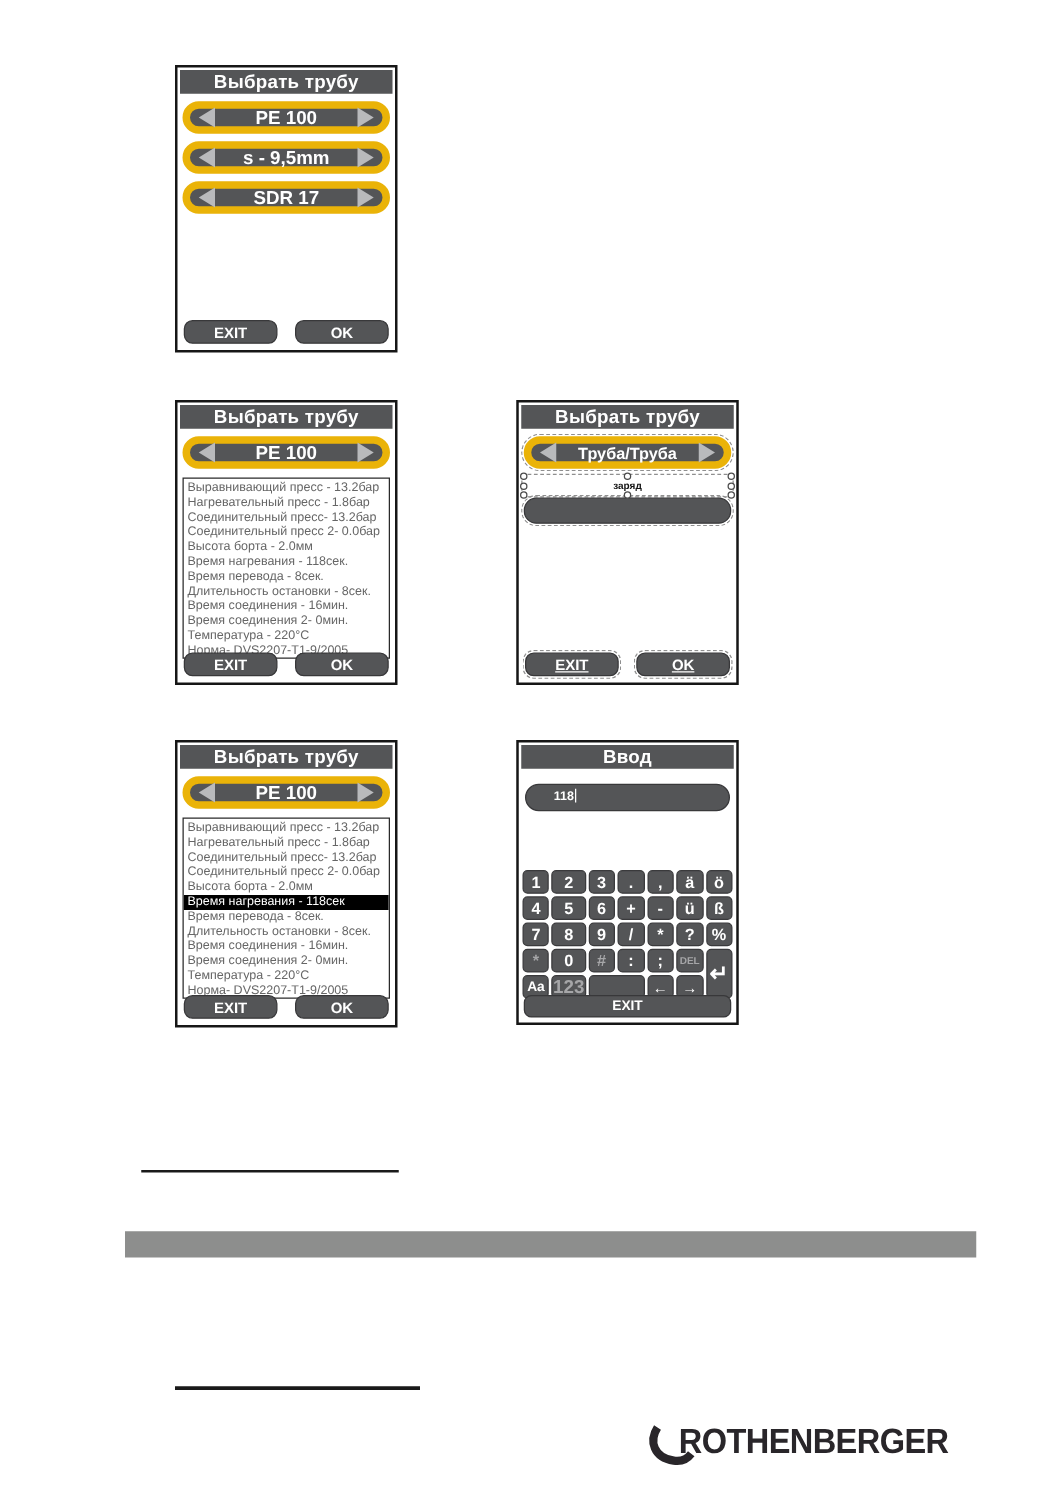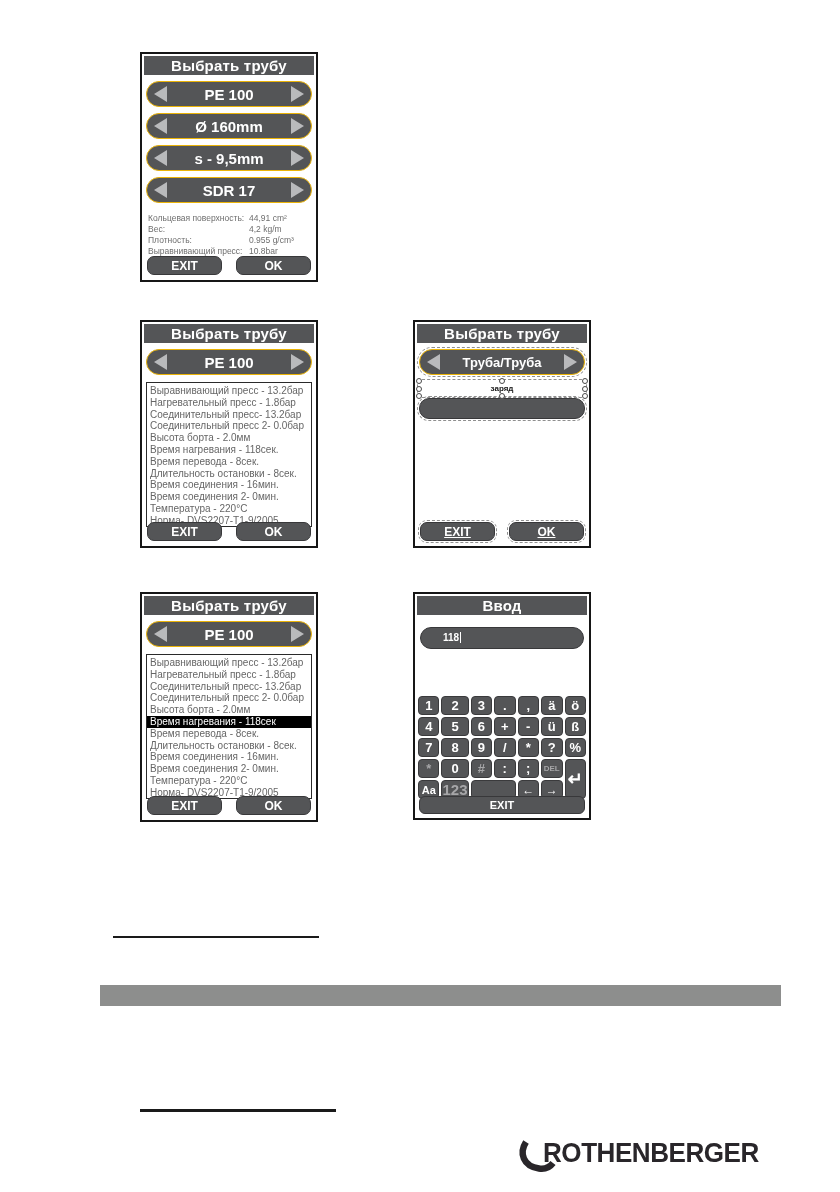--- a/index.html
+++ b/index.html
@@ -10,21 +10,21 @@
   .screen{position:absolute;width:178px;background:#fff;border:2px solid #161616;box-sizing:border-box;}
   .s1{left:140px;top:52px;height:230px;}
   .s2{left:140px;top:320px;height:228px;}
   .s3{left:413px;top:320px;height:228px;}
   .s4{left:140px;top:592px;height:230px;}
   .s5{left:413px;top:592px;height:228px;}
 
   .hdr{height:19px;margin:2px;background:#545557;color:#fff;font-weight:bold;font-size:15px;
        line-height:19px;text-align:center;letter-spacing:.2px;}
 
-  .pill{position:relative;height:26px;margin:6px 4px 0;background:#545557;border:1px solid #eab308;
+  .pill{position:relative;height:26px;margin:6px 4px 0;background:#545557;border:6px solid #eab308;
         border-radius:13px;color:#fff;font-weight:bold;font-size:15px;display:flex;align-items:center;
         justify-content:center;box-sizing:border-box;}
   .tri-l{position:absolute;left:7px;top:50%;transform:translateY(-50%);width:0;height:0;
          border-style:solid;border-width:8px 13px 8px 0;border-color:transparent #b9babc transparent transparent;}
   .tri-r{position:absolute;right:7px;top:50%;transform:translateY(-50%);width:0;height:0;
          border-style:solid;border-width:8px 0 8px 13px;border-color:transparent transparent transparent #b9babc;}
 
   .info{margin:10px 6px 0;display:grid;grid-template-columns:99px auto;column-gap:2px;
         font-size:8.5px;color:#6e6e6e;line-height:11px;}
 
@@ -85,42 +85,27 @@
 
   <div class="screen s1">
     <div class="hdr">Выбрать трубу</div>
     <div class="pill">
       <span class="tri-l"></span>
       <span>PE 100</span>
       <span class="tri-r"></span>
     </div>
     <div class="pill">
       <span class="tri-l"></span>
-      <span>Ø 160mm</span>
-      <span class="tri-r"></span>
-    </div>
-    <div class="pill">
-      <span class="tri-l"></span>
       <span>s - 9,5mm</span>
       <span class="tri-r"></span>
     </div>
     <div class="pill">
       <span class="tri-l"></span>
       <span>SDR 17</span>
       <span class="tri-r"></span>
-    </div>
-    <div class="info">
-      <span>Кольцевая поверхность:</span>
-      <span>44,91 cm²</span>
-      <span>Вес:</span>
-      <span>4,2 kg/m</span>
-      <span>Плотность:</span>
-      <span>0.955 g/cm³</span>
-      <span>Выравнивающий пресс:</span>
-      <span>10.8bar</span>
     </div>
     <div class="btnrow">
       <div class="btn">EXIT</div>
       <div class="btn">OK</div>
     </div>
   </div>
 
   <div class="screen s2">
     <div class="hdr">Выбрать трубу</div>
     <div class="pill">

